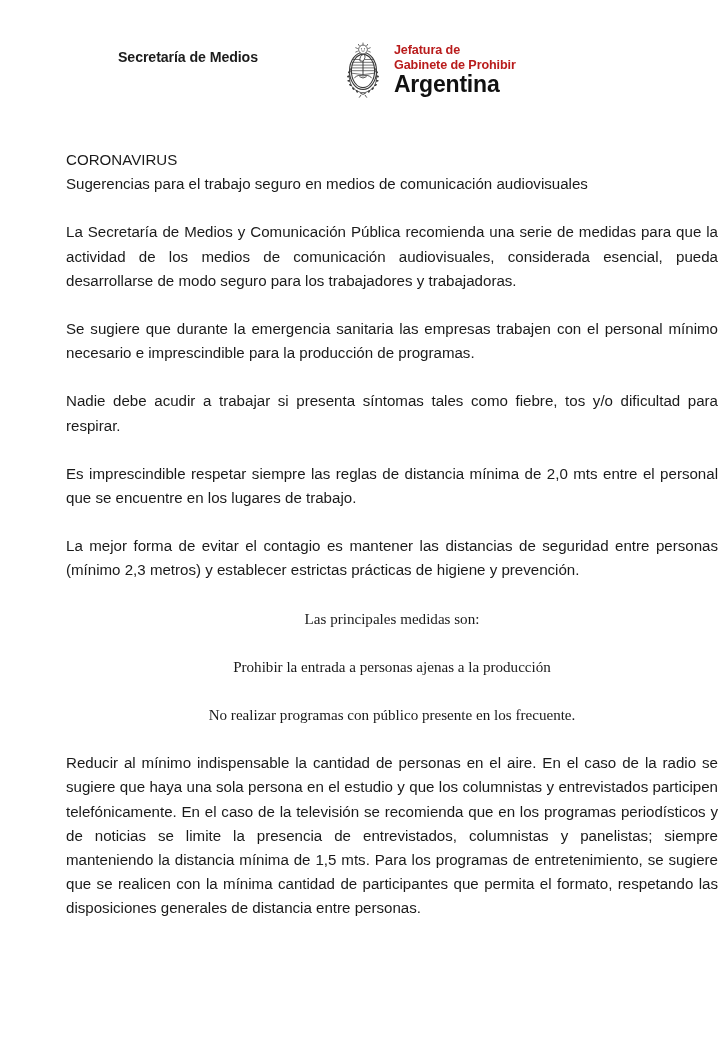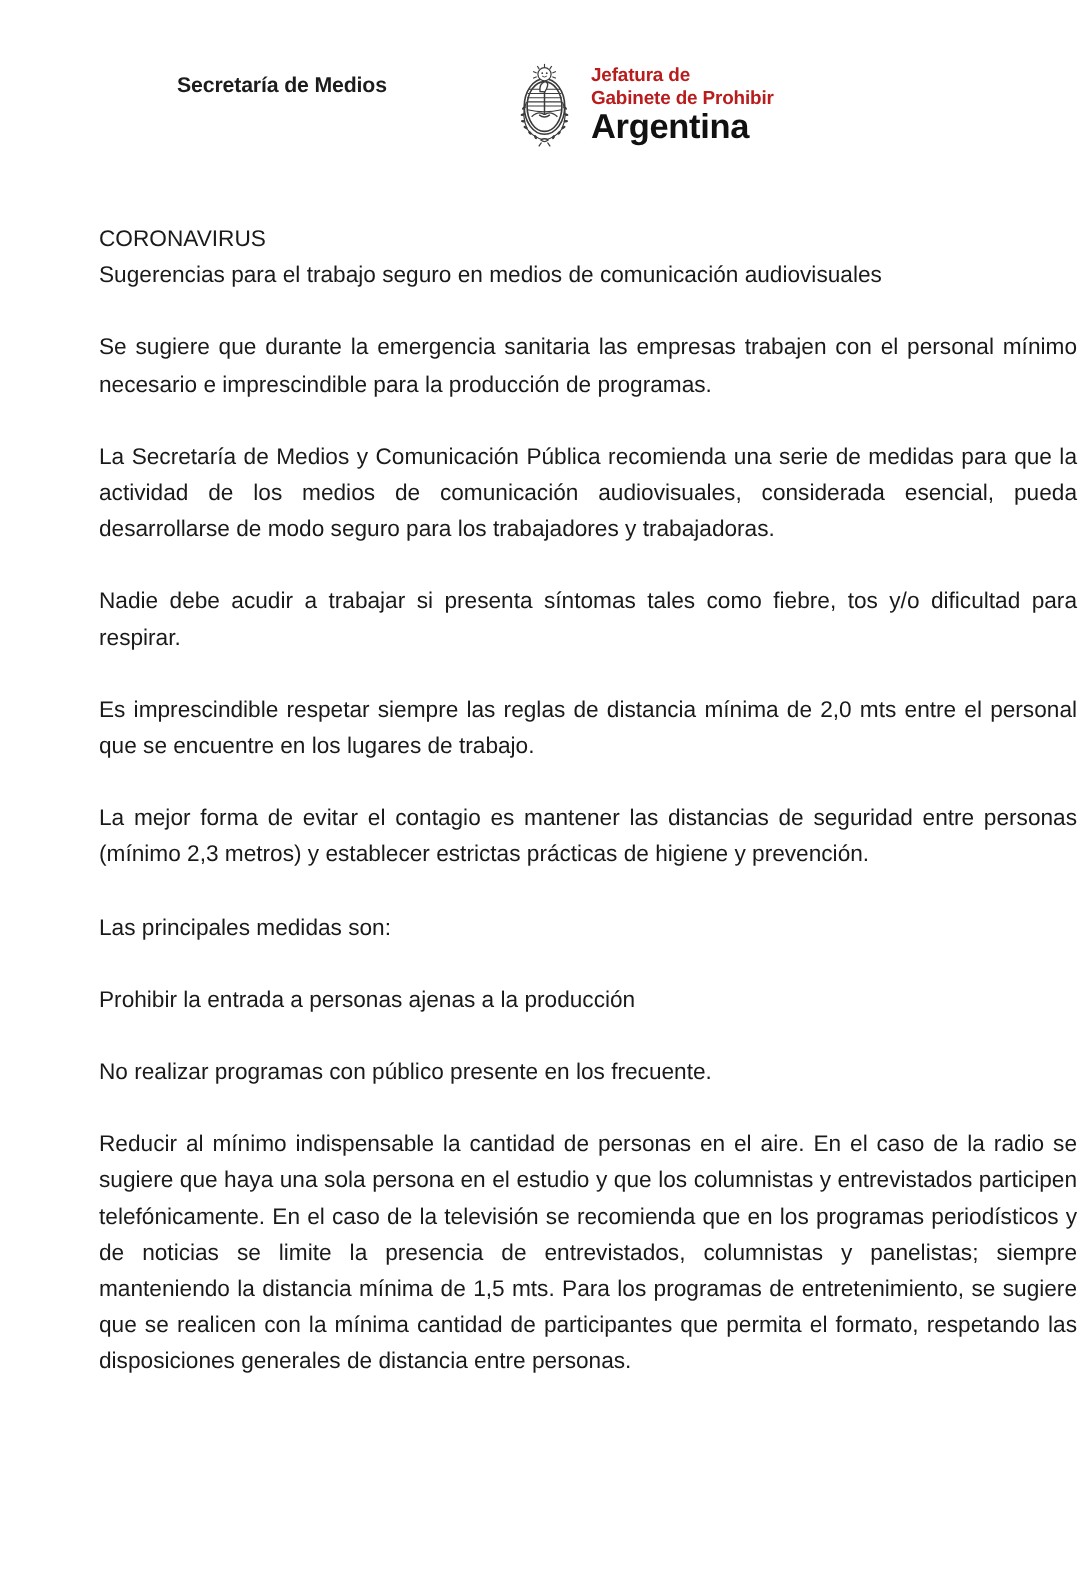--- a/index.html
+++ b/index.html
@@ -98,21 +98,22 @@
   }
   .para:last-child { margin-bottom: 0; }
   .para.title-block {
     text-align: left;
     margin-bottom: 24px;
   }
   .para.heading {
     text-align: left;
   }
   .para.plain {
-    text-align: left;
+    text-align: center;
+    font-family: Liberation Serif, serif;
   }
 </style>
 </head>
 <body>
 
 <div class="doc-header">
   <div class="header-inner">
 
     <div class="brand-left">
       <span class="bl-line">Secretaría de Medios</span>
@@ -202,22 +203,22 @@
   </div>
 </div>
 
 <div class="doc-body">
 
   <div class="para title-block">
     <div>CORONAVIRUS</div>
     <div>Sugerencias para el trabajo seguro en medios de comunicación audiovisuales</div>
   </div>
 
+  <p class="para">La Secretaría de Medios y Comunicación Pública recomienda una serie de medidas para que la actividad de los medios de comunicación audiovisuales, considerada esencial, pueda desarrollarse de modo seguro para los trabajadores y trabajadoras.</p>
   <p class="para">Se sugiere que durante la emergencia sanitaria las empresas trabajen con el personal mínimo necesario e imprescindible para la producción de programas.</p>
-  <p class="para">La Secretaría de Medios y Comunicación Pública recomienda una serie de medidas para que la actividad de los medios de comunicación audiovisuales, considerada esencial, pueda desarrollarse de modo seguro para los trabajadores y trabajadoras.</p>
   <p class="para">Nadie debe acudir a trabajar si presenta síntomas tales como fiebre, tos y/o dificultad para respirar.</p>
   <p class="para">Es imprescindible respetar siempre las reglas de distancia mínima de 2,0 mts entre el personal que se encuentre en los lugares de trabajo.</p>
 
 
   <p class="para">La mejor forma de evitar el contagio es mantener las distancias de seguridad entre personas (mínimo 2,3 metros) y establecer estrictas prácticas de higiene y prevención.</p>
   <p class="para plain">Las principales medidas son:</p>
   <p class="para plain">Prohibir la entrada a personas ajenas a la producción</p>
   <p class="para plain">No realizar programas con público presente en los frecuente.</p>
   <p class="para">Reducir al mínimo indispensable la cantidad de personas en el aire. En el caso de la radio se sugiere que haya una sola persona en el estudio y que los columnistas y entrevistados participen telefónicamente. En el caso de la televisión se recomienda que en los programas periodísticos y de noticias se limite la presencia de entrevistados, columnistas y panelistas; siempre manteniendo la distancia mínima de 1,5 mts. Para los programas de entretenimiento, se sugiere que se realicen con la mínima cantidad de participantes que permita el formato, respetando las disposiciones generales de distancia entre personas.</p>
 

